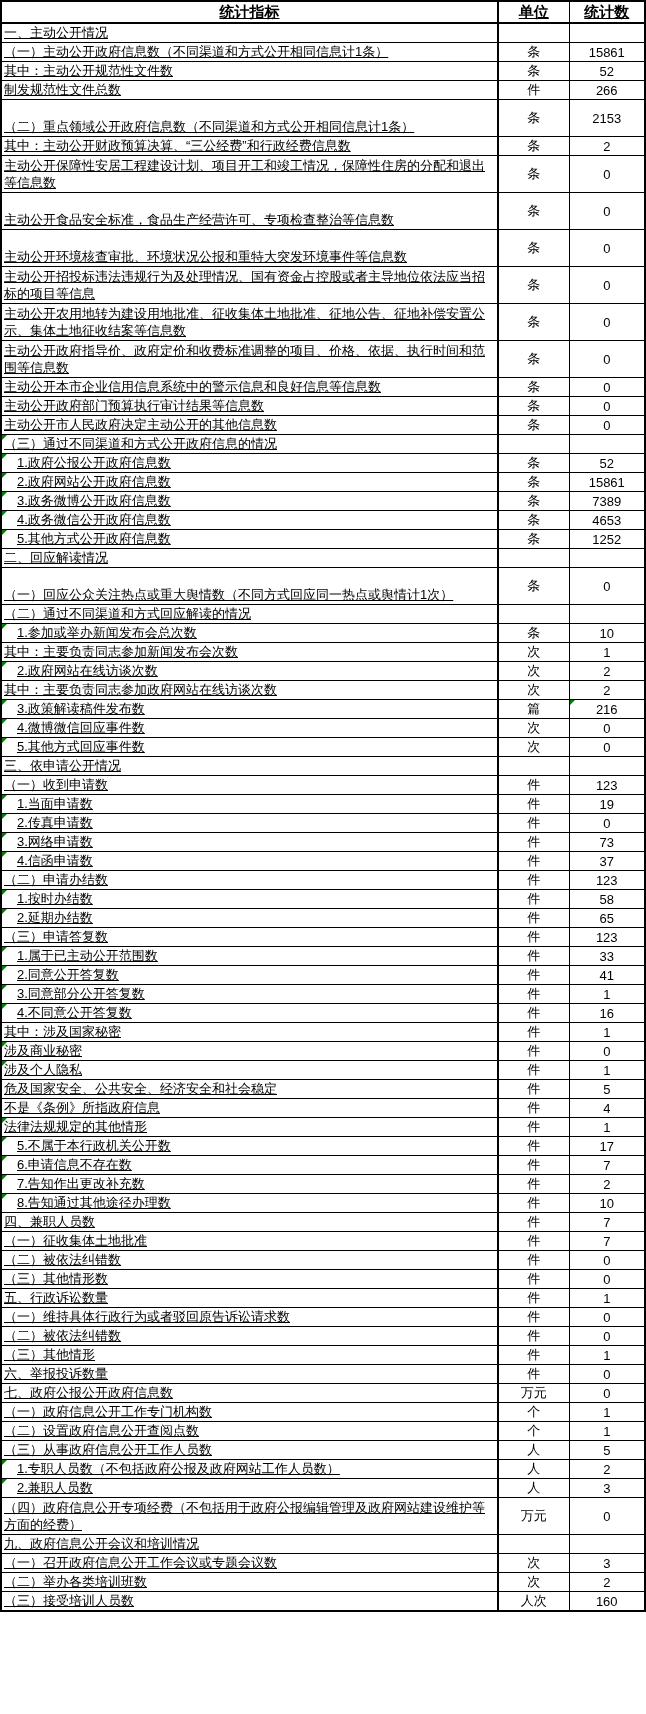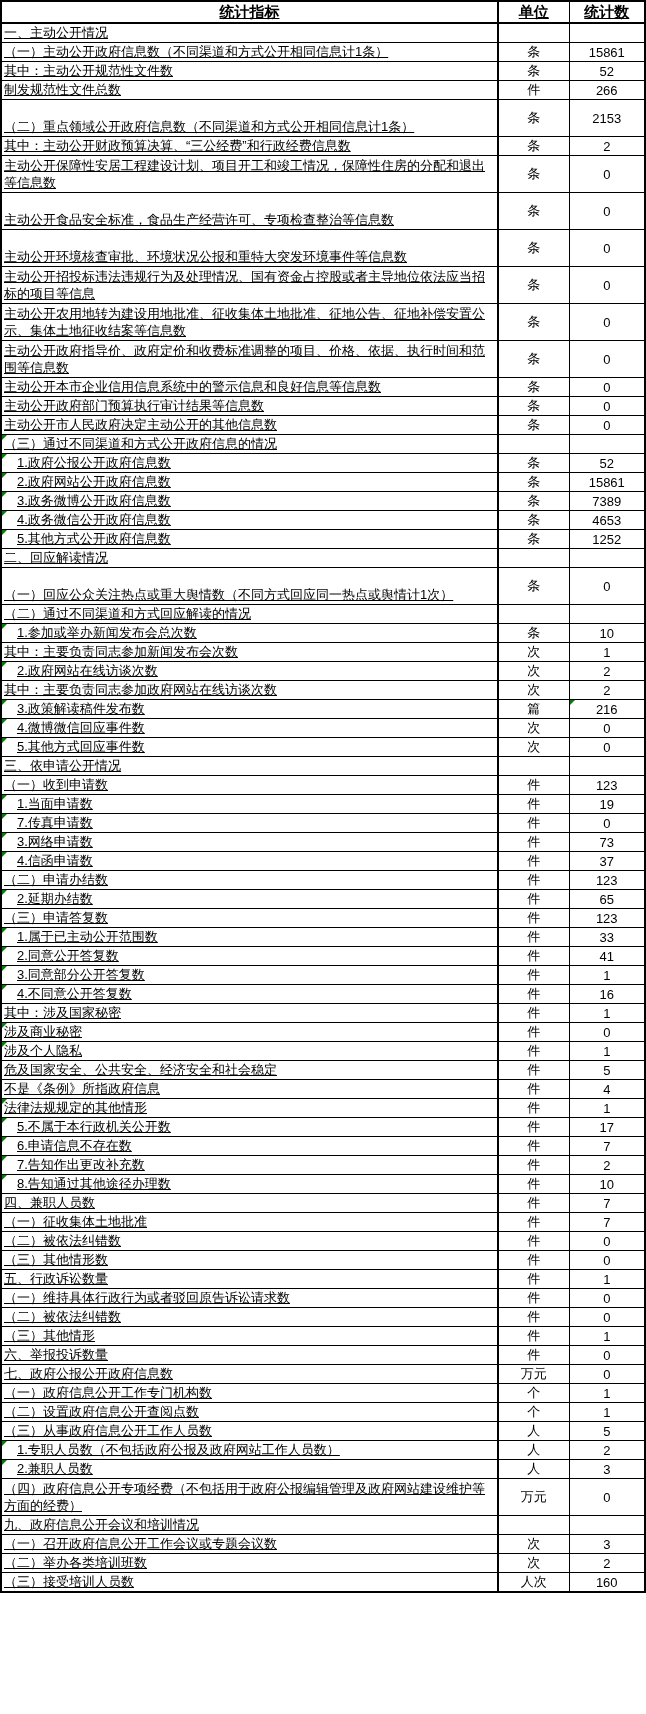--- a/index.html
+++ b/index.html
@@ -243,38 +243,43 @@
         <td class="ind"><span>（一）收到申请数</span></td>
         <td class="num"><span>件</span></td>
         <td class="num"><span>123</span></td>
       </tr>
       <tr class="single">
         <td class="ind indent"><span class="corner-flag"></span><span>1.当面申请数</span></td>
         <td class="num"><span>件</span></td>
         <td class="num"><span>19</span></td>
       </tr>
       <tr class="single">
-        <td class="ind indent"><span class="corner-flag"></span><span>7.传真申请数</span></td>
+        <td class="ind indent"><span class="corner-flag"></span><span>2.传真申请数</span></td>
         <td class="num"><span>件</span></td>
         <td class="num"><span>0</span></td>
       </tr>
       <tr class="single">
         <td class="ind indent"><span class="corner-flag"></span><span>3.网络申请数</span></td>
         <td class="num"><span>件</span></td>
         <td class="num"><span>73</span></td>
       </tr>
       <tr class="single">
         <td class="ind indent"><span class="corner-flag"></span><span>4.信函申请数</span></td>
         <td class="num"><span>件</span></td>
         <td class="num"><span>37</span></td>
       </tr>
       <tr class="single">
         <td class="ind"><span>（二）申请办结数</span></td>
         <td class="num"><span>件</span></td>
         <td class="num"><span>123</span></td>
+      </tr>
+      <tr class="single">
+        <td class="ind indent"><span class="corner-flag"></span><span>1.按时办结数</span></td>
+        <td class="num"><span>件</span></td>
+        <td class="num"><span>58</span></td>
       </tr>
       <tr class="single">
         <td class="ind indent"><span class="corner-flag"></span><span>2.延期办结数</span></td>
         <td class="num"><span>件</span></td>
         <td class="num"><span>65</span></td>
       </tr>
       <tr class="single">
         <td class="ind"><span>（三）申请答复数</span></td>
         <td class="num"><span>件</span></td>
         <td class="num"><span>123</span></td>

